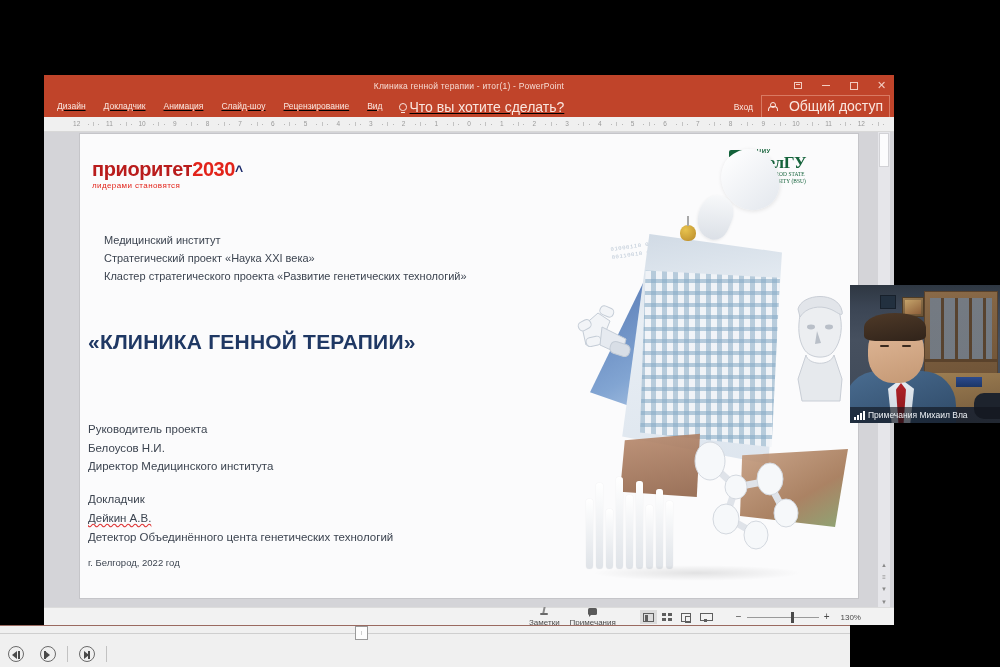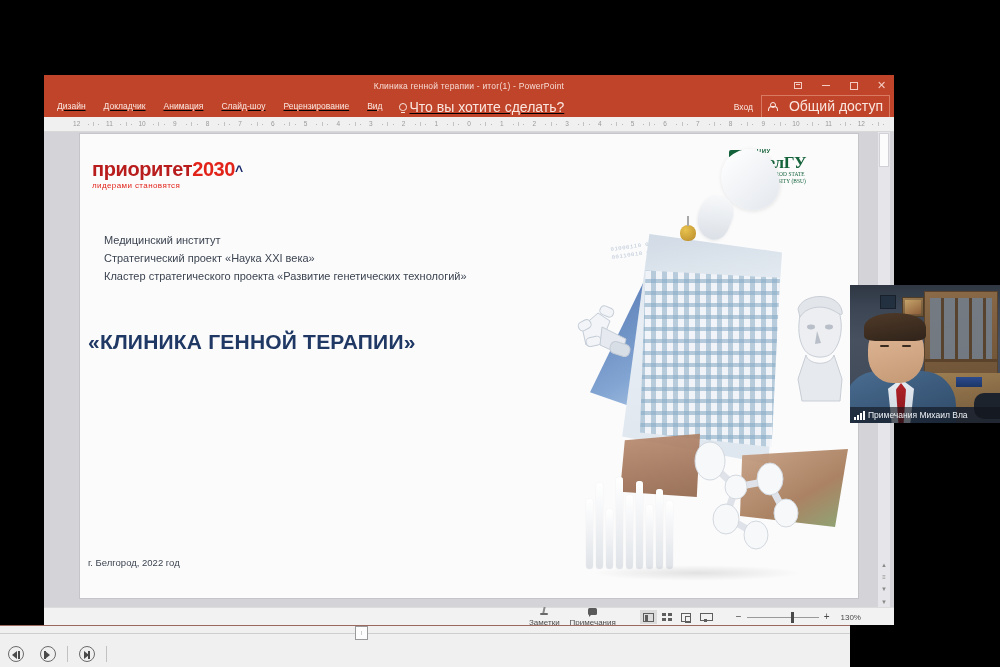--- a/index.html
+++ b/index.html
@@ -683,20 +683,29 @@
         </div>
 
         <div id="sub-block">
           <div>Медицинский институт</div>
           <div>Стратегический проект «Наука XXI века»</div>
           <div>Кластер стратегического проекта «Развитие генетических технологий»</div>
         </div>
 
         <div id="main-title">«КЛИНИКА ГЕННОЙ ТЕРАПИИ»</div>
 
+        <div id="credits">
+          <div>Руководитель проекта</div>
+          <div>Белоусов Н.И.</div>
+          <div>Директор Медицинского института</div>
+          <div class="spacer"></div>
+          <div>Докладчик</div>
+          <div class="misspelled">Дейкин А.В.</div>
+          <div>Детектор Объединённого цента генетических технологий</div>
+        </div>
         <div id="city">г. Белгород, 2022 год</div>
       </div>
 
       <div id="vscroll">
         <div class="sbtn-up">▲</div>
         <div class="thumb"></div>
         <div class="extra" style="bottom:38px">▲</div>
         <div class="extra" style="bottom:26px">≡</div>
         <div class="extra" style="bottom:14px">▼</div>
         <div class="sbtn-dn">▼</div>

